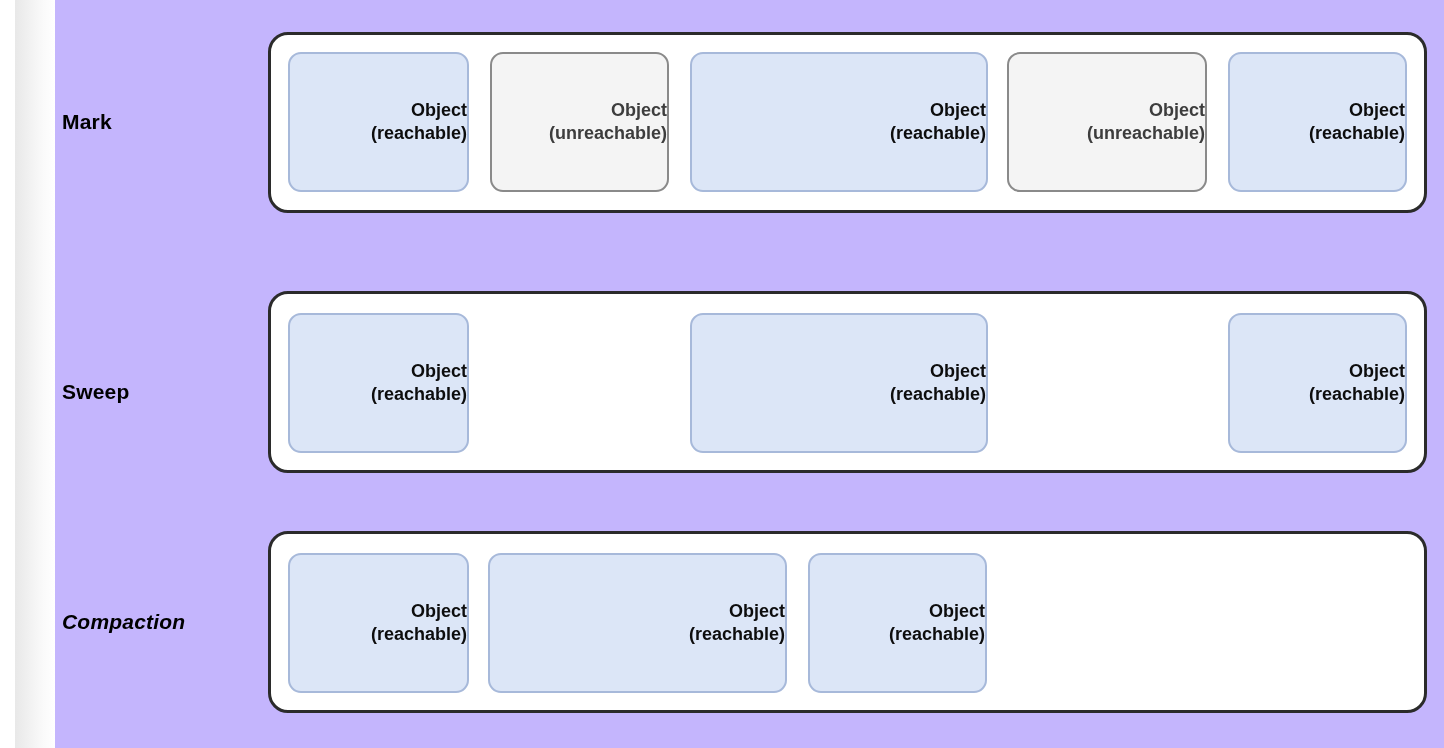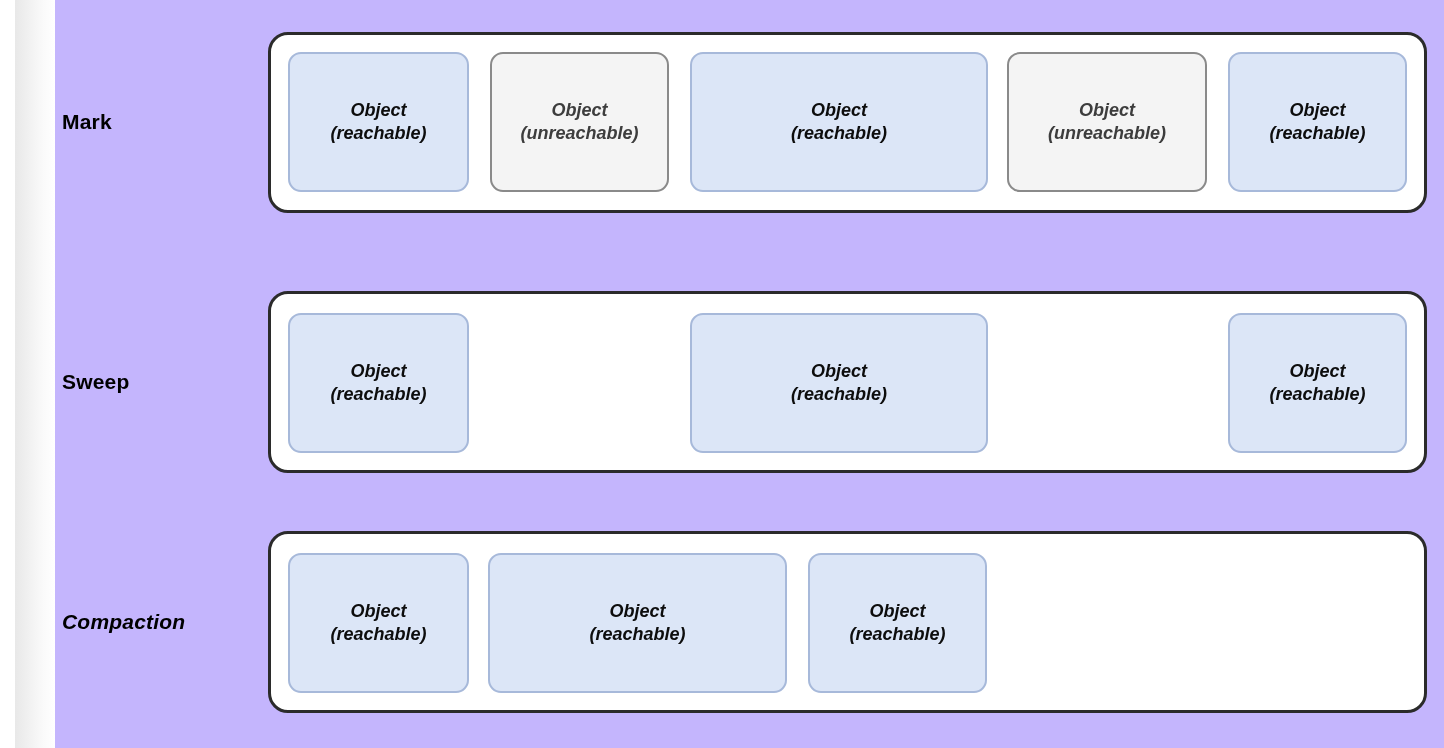--- a/index.html
+++ b/index.html
@@ -44,27 +44,26 @@
     border: 3px solid #2b2b2b;
     border-radius: 20px;
     background: #ffffff;
   }
   .obj-box {
     position: absolute;
     box-sizing: border-box;
     border-radius: 13px;
     display: flex;
     flex-direction: column;
-    align-items: center;
+    align-items: flex-end;
     justify-content: center;
     text-align: center;
     font-size: 18px;
     font-weight: bold;
     line-height: 1.28;
-    font-style: italic;
   }
   .obj-box.reachable {
     background: #dce6f7;
     border: 2px solid #a7b9da;
     color: #0d0d0d;
   }
   .obj-box.unreachable {
     background: #f4f4f4;
     border: 2px solid #8a8a8a;
     color: #3d3d3d;
@@ -93,21 +92,21 @@
       <span class="obj-line">(reachable)</span>
     </div>
     <div class="obj-box unreachable" style="left: 992px; top: 52px; width: 200px; height: 140px;">
       <span class="obj-line">Object</span>
       <span class="obj-line">(unreachable)</span>
     </div>
     <div class="obj-box reachable" style="left: 1213px; top: 52px; width: 179px; height: 140px;">
       <span class="obj-line">Object</span>
       <span class="obj-line">(reachable)</span>
     </div>
-    <div class="row-label" style="top: 382px;">Sweep</div>
+    <div class="row-label" style="top: 392px;">Sweep</div>
     <div class="heap-container" style="left: 253px; top: 291px; width: 1159px; height: 182px; border-color: rgb(43, 43, 43);"></div>
     <div class="obj-box reachable" style="left: 273px; top: 313px; width: 181px; height: 140px;">
       <span class="obj-line">Object</span>
       <span class="obj-line">(reachable)</span>
     </div>
     <div class="obj-box reachable" style="left: 675px; top: 313px; width: 298px; height: 140px;">
       <span class="obj-line">Object</span>
       <span class="obj-line">(reachable)</span>
     </div>
     <div class="obj-box reachable" style="left: 1213px; top: 313px; width: 179px; height: 140px;">

